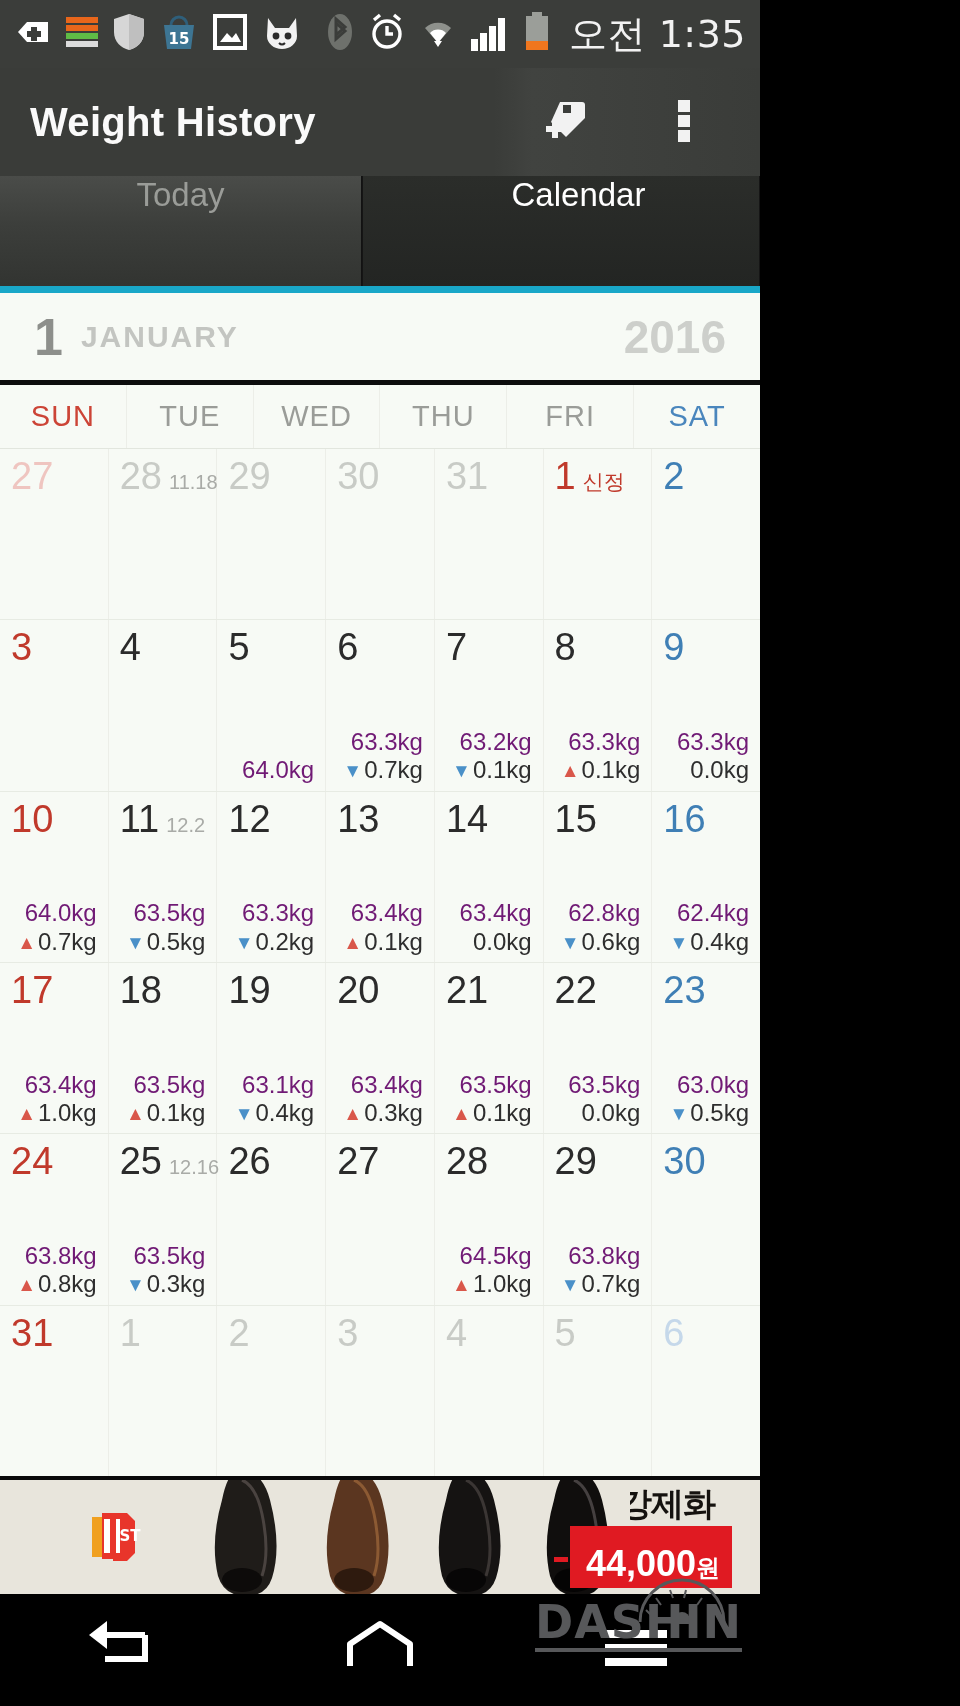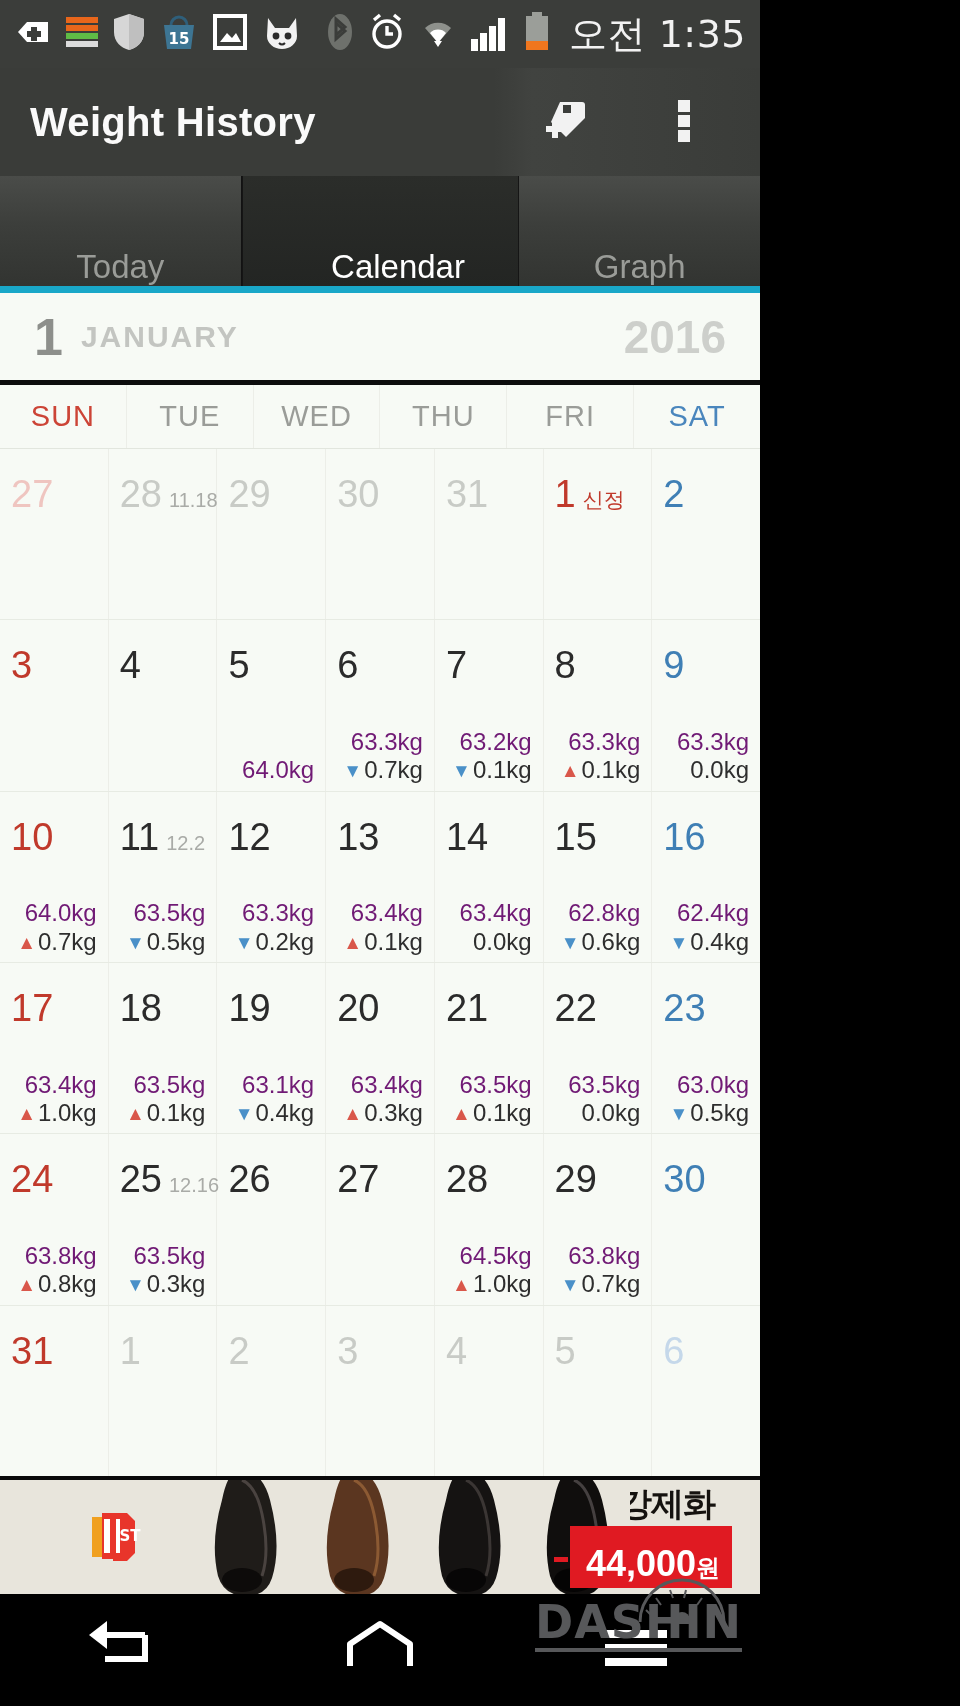--- a/index.html
+++ b/index.html
@@ -30,21 +30,21 @@
     padding: 0 30px; flex: 0 0 108px;
     background: linear-gradient(to right, #3a3c39 0%, #3a3c39 65%, #414340 70%, #3a3c39 100%);
   }
   .ab-title { color: #fafafa; font-size: 40px; font-weight: bold; letter-spacing: 0.3px; }
   .ab-actions { margin-left: auto; display: flex; align-items: center; gap: 54px; padding-right: 14px; }
   .ab-btn { width: 64px; height: 64px; display: flex; align-items: center; justify-content: center; }
 
   
   .tabs { display: flex; height: 110px; flex: 0 0 110px; background: #2a2c29; }
   .tab {
-    flex: 1; display: flex; align-items: flex-end; justify-content: center;
+    flex: 1; display: flex; align-items: flex-start; justify-content: center;
     font-size: 33px; color: #9a9c98;
     background: linear-gradient(to bottom, #4a4c49 0%, #3c3e3b 45%, #323431 100%);
     border-right: 1px solid #121212;
   }
   .tab:last-child { border-right: none; }
   .tab.active {
     color: #ffffff;
     background: linear-gradient(to bottom, #2b2d2a 0%, #232523 100%);
     border-left: 1px solid #151515; border-right: 1px solid #151515; padding-left: 35px;
   }
@@ -73,21 +73,21 @@
   
   .grid { flex: 1 1 auto; display: flex; flex-direction: column; background: #f7faf5; }
   .wrow { flex: 1 1 0; display: flex; border-bottom: 1px solid #e7ebe3; min-height: 0; }
   .wrow:last-child { border-bottom: none; }
   .cell {
     flex: 1 1 0; border-right: 1px solid #eceee8; position: relative;
     padding: 8px 11px 6px 11px; display: flex; flex-direction: column; min-width: 0;
   }
   .cell:last-child { border-right: none; }
   .daytop { display: flex; align-items: baseline; gap: 7px; }
-  .daynum { font-size: 38px; color: #2b2b2b; line-height: 1.05; font-family: "Liberation Sans", sans-serif; margin-top: 18px; }
+  .daynum { font-size: 38px; color: #2b2b2b; line-height: 1.05; font-family: "Liberation Sans", sans-serif; }
   .daynum.sun { color: #c0392b; }
   .daynum.sat { color: #3f7fb5; }
   .daynum.out { color: #c8cbc6; }
   .daynum.out.sun { color: #efc5c0; }
   .daynum.out.sat { color: #c5d8ea; }
   .lunar { font-size: 20px; color: #a9aba7; }
   .holi { font-size: 21px; color: #c0392b; }
   .vals { margin-top: auto; text-align: right; line-height: 1.18; }
   .kg { font-size: 24px; color: #701a75; display: block; }
   .delta { font-size: 24px; color: #2e2e2e; display: block; white-space: nowrap; }
@@ -241,23 +241,20 @@
       </div>
     </div>
   </div>
 
   <div class="tabs" id="tabbar">
       <div class="tab">
         <span>Today</span>
       </div>
       <div class="tab active">
         <span>Calendar</span>
-      </div>
-      <div class="tab">
-        <span>Graph</span>
       </div>
     </div>
   <div class="tab-underline"></div>
 
   <div class="monthbar">
     <span class="m-num">1</span>
     <span class="m-name">JANUARY</span>
     <span class="m-year">2016</span>
   </div>
 

